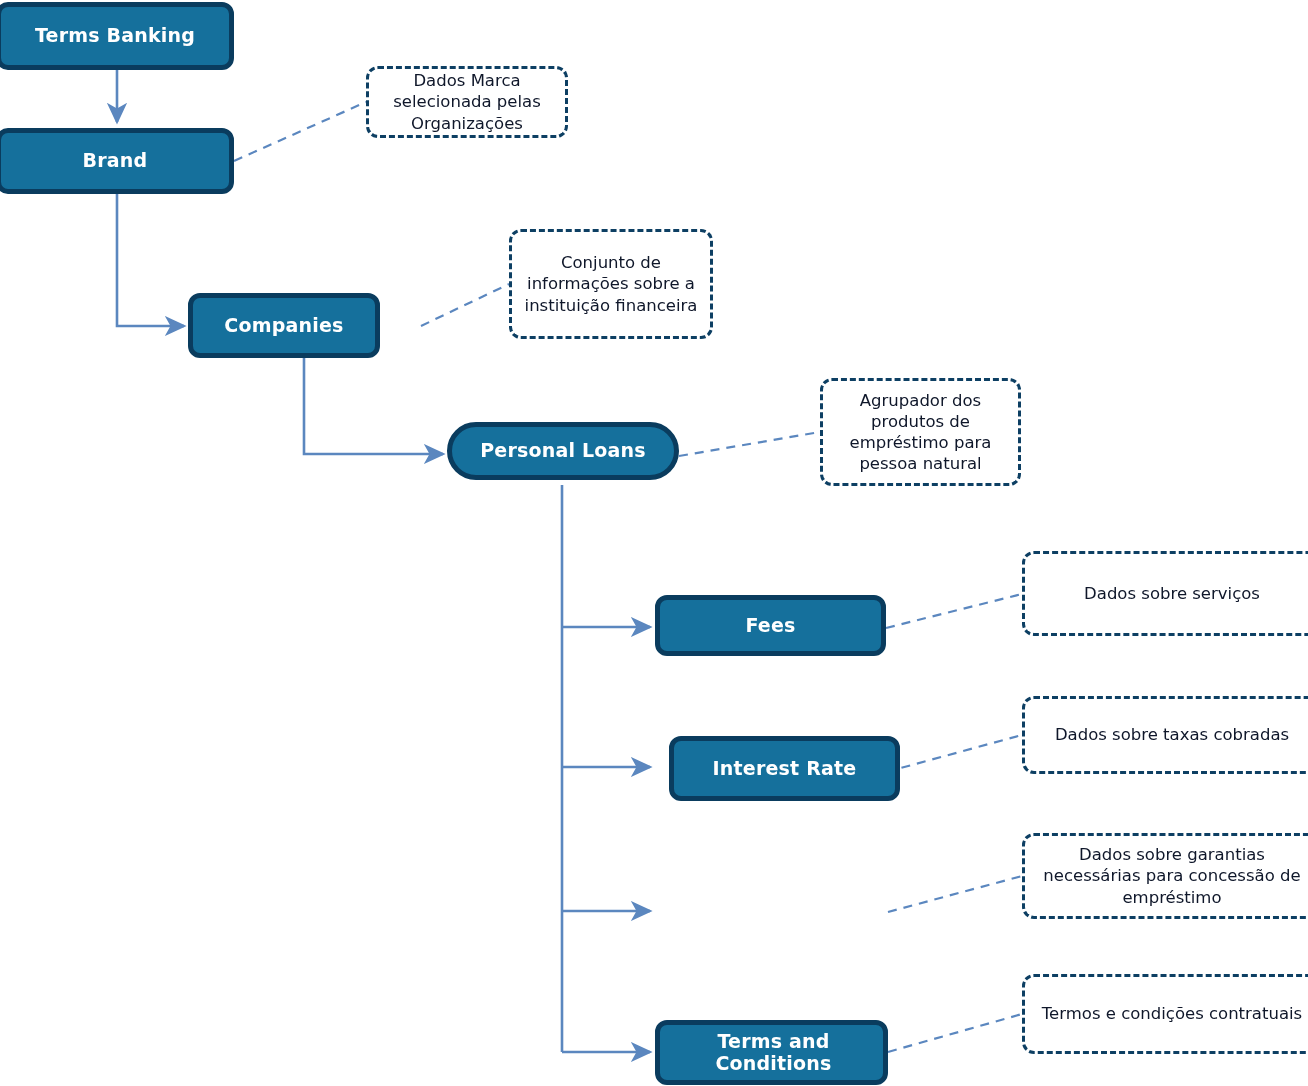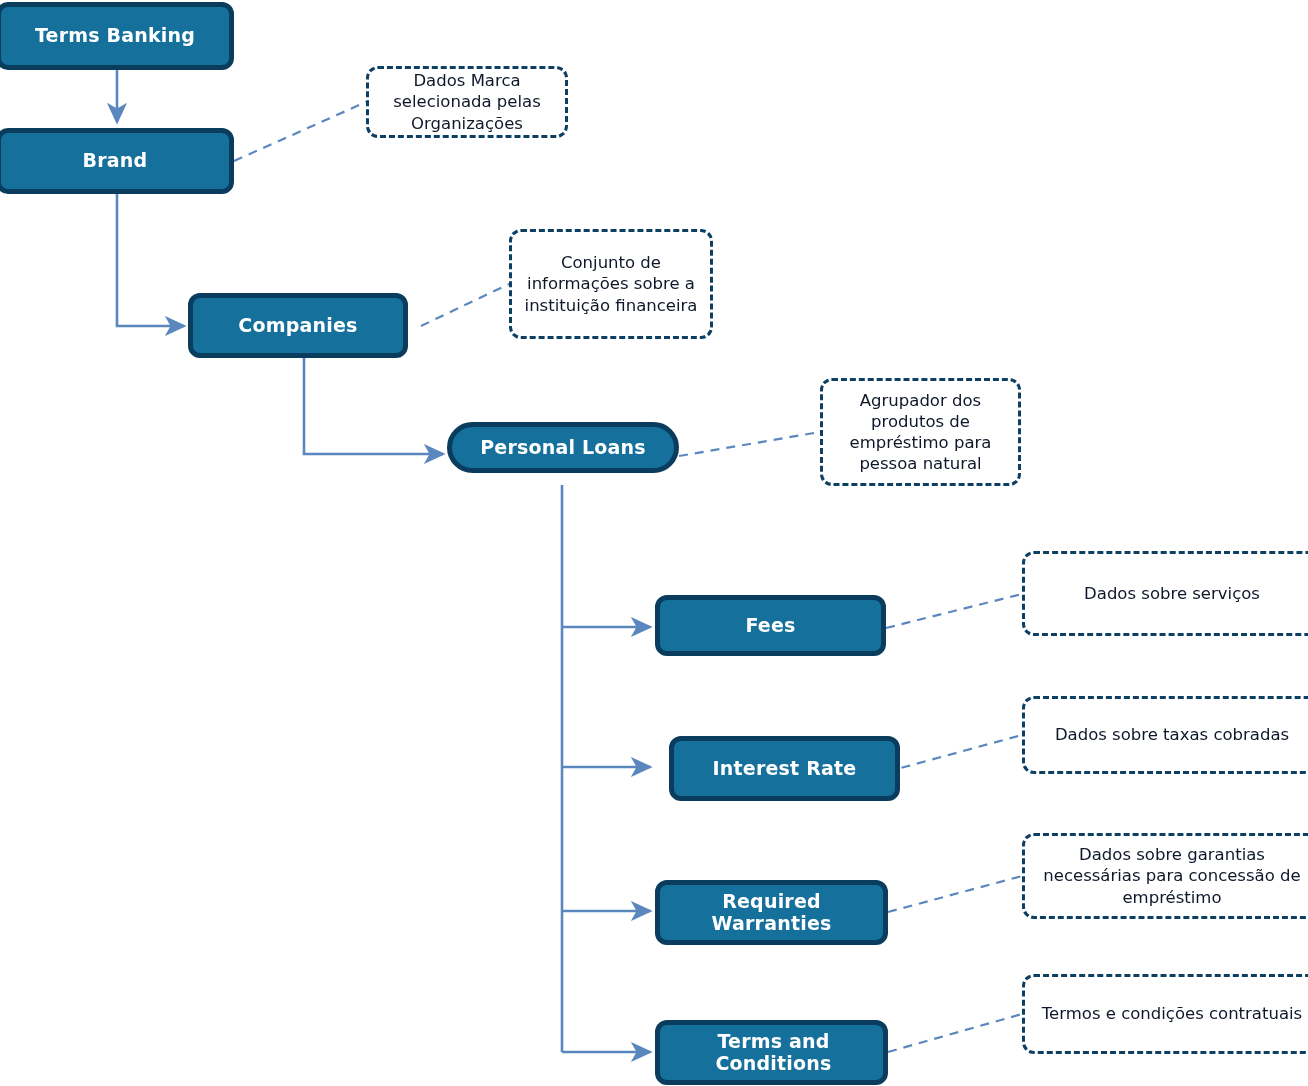--- a/index.html
+++ b/index.html
@@ -117,39 +117,36 @@
   </svg>
 
   <div class="node" style="left:-4px;top:2px;width:238px;height:68px;">
     <span>Terms Banking</span>
   </div>
 
   <div class="node" style="left:-4px;top:128px;width:238px;height:66px;">
     <span>Brand</span>
   </div>
 
-  <div class="node" style="left:188px;top:293px;width:220px;height:65px;">
+  <div class="node" style="left:188px;top:293px;width:192px;height:65px;">
     <span>Companies</span>
   </div>
 
-  <div class="node" style="left:447px;top:422px;width:232px;height:51px;border-radius:30px;">
+  <div class="node" style="left:447px;top:422px;width:232px;height:58px;border-radius:30px;">
     <span>Personal Loans</span>
   </div>
 
   <div class="node" style="left:655px;top:595px;width:231px;height:61px;">
     <span>Fees</span>
   </div>
 
   <div class="node" style="left:655px;top:736px;width:231px;height:65px;margin-left:14px;">
     <span>Interest Rate</span>
   </div>
 
-  <div class="node" style="left:655px;top:880px;width:233px;height:65px;">
-    <span>Required Warranties</span>
-  </div>
 
   <div class="node" style="left:655px;top:1020px;width:233px;height:65px;padding-left:12px;">
     <span>Terms and Conditions</span>
   </div>
 
   <div class="note" style="left:366px;top:66px;width:202px;height:72px;">
     <span>Dados Marca selecionada pelas Organizações</span>
   </div>
 
   <div class="note" style="left:820px;top:378px;width:201px;height:108px;">

